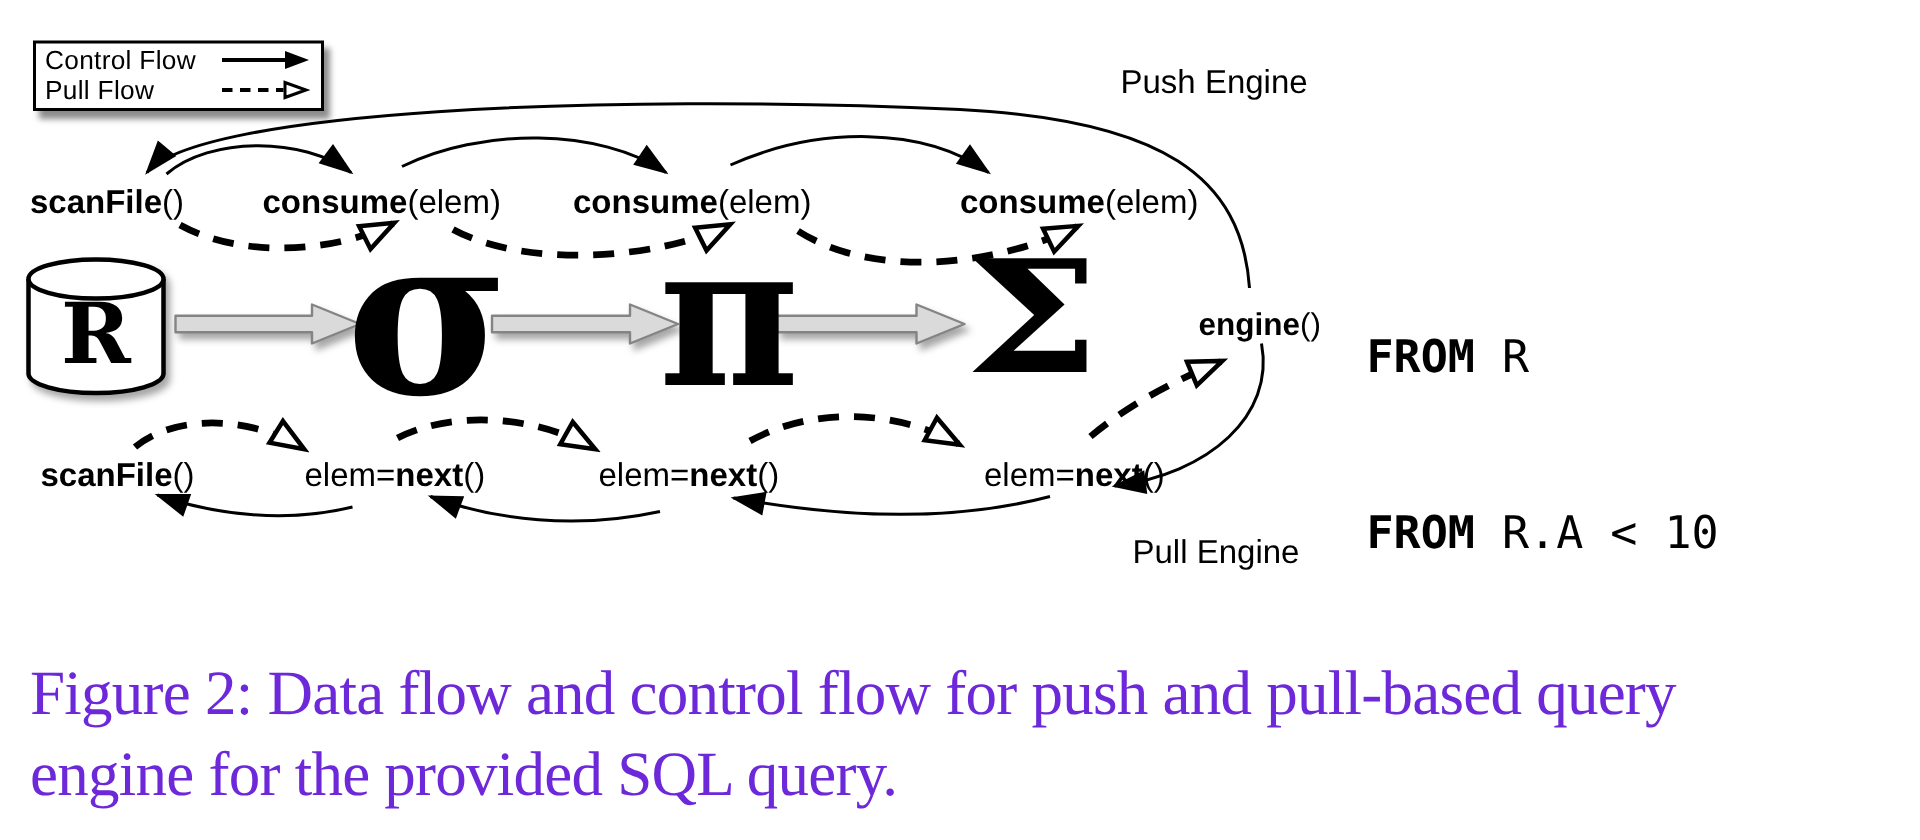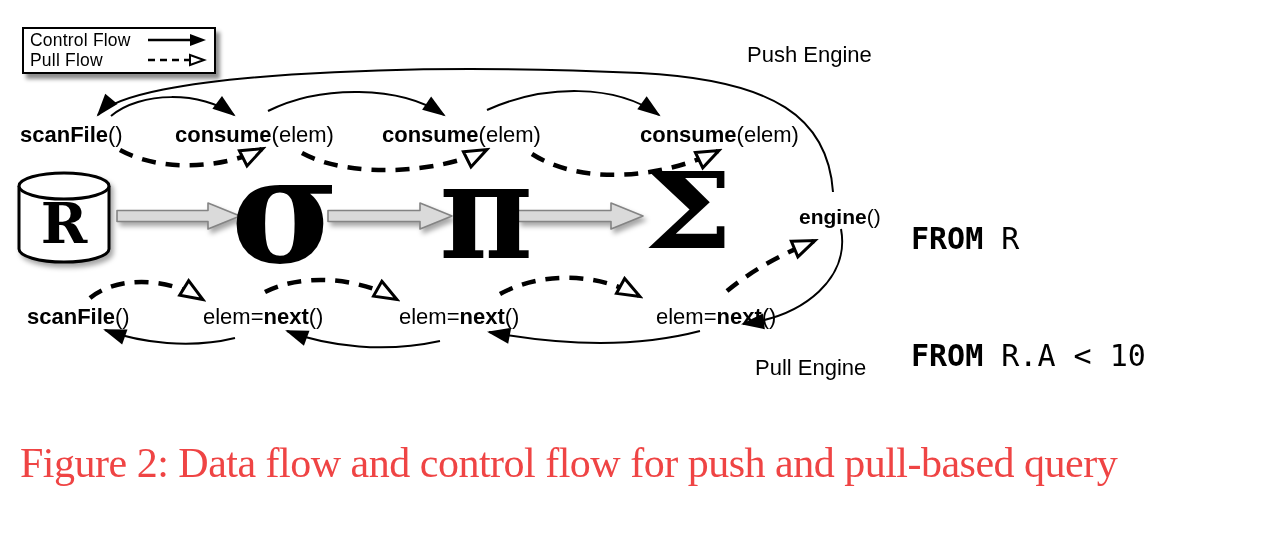--- a/index.html
+++ b/index.html
@@ -38,21 +38,21 @@
 
   
   .sql { position:absolute; left:911px; top:141px;
          font-family:"DejaVu Sans Mono", monospace; font-size:30px; line-height:39px;
          white-space:pre; }
   .sql b { font-weight:700; }
 
   
   .caption { position:absolute; left:20px; top:436px; width:1250px;
              font-family:"Liberation Serif", serif; font-size:42px; line-height:54px;
-             color:#ef4444; letter-spacing:-0.5px; }
+             color:#6d28d9; letter-spacing:-0.5px; }
 </style>
 </head>
 <body>
 
 <div id="page">
 
   <svg id="flow-svg" width="1280" height="420" viewBox="0 0 1280 420">
     <defs>
       <marker id="mFill" markerUnits="userSpaceOnUse" markerWidth="26" markerHeight="18" refX="22" refY="9" orient="auto">
         <path d="M1,1 L24,9 L1,17 Z" fill="#000"></path>
@@ -152,15 +152,16 @@
   <div class="op op-pi" style="left:486px; top:217px;">π</div>
   <div class="op op-bigsum" style="left:688px; top:214px;">Σ</div>
 
   <div class="sql">
     <div><b>FROM</b><span> R</span></div>
     <div><b>FROM</b><span> R.A &lt; 10</span></div>
   </div>
 
   <div class="caption">
     <div>Figure 2: Data flow and control flow for push and pull-based query</div>
+    <div>engine for the provided SQL query.</div>
   </div>
 
 </div>
 
 </body></html>

